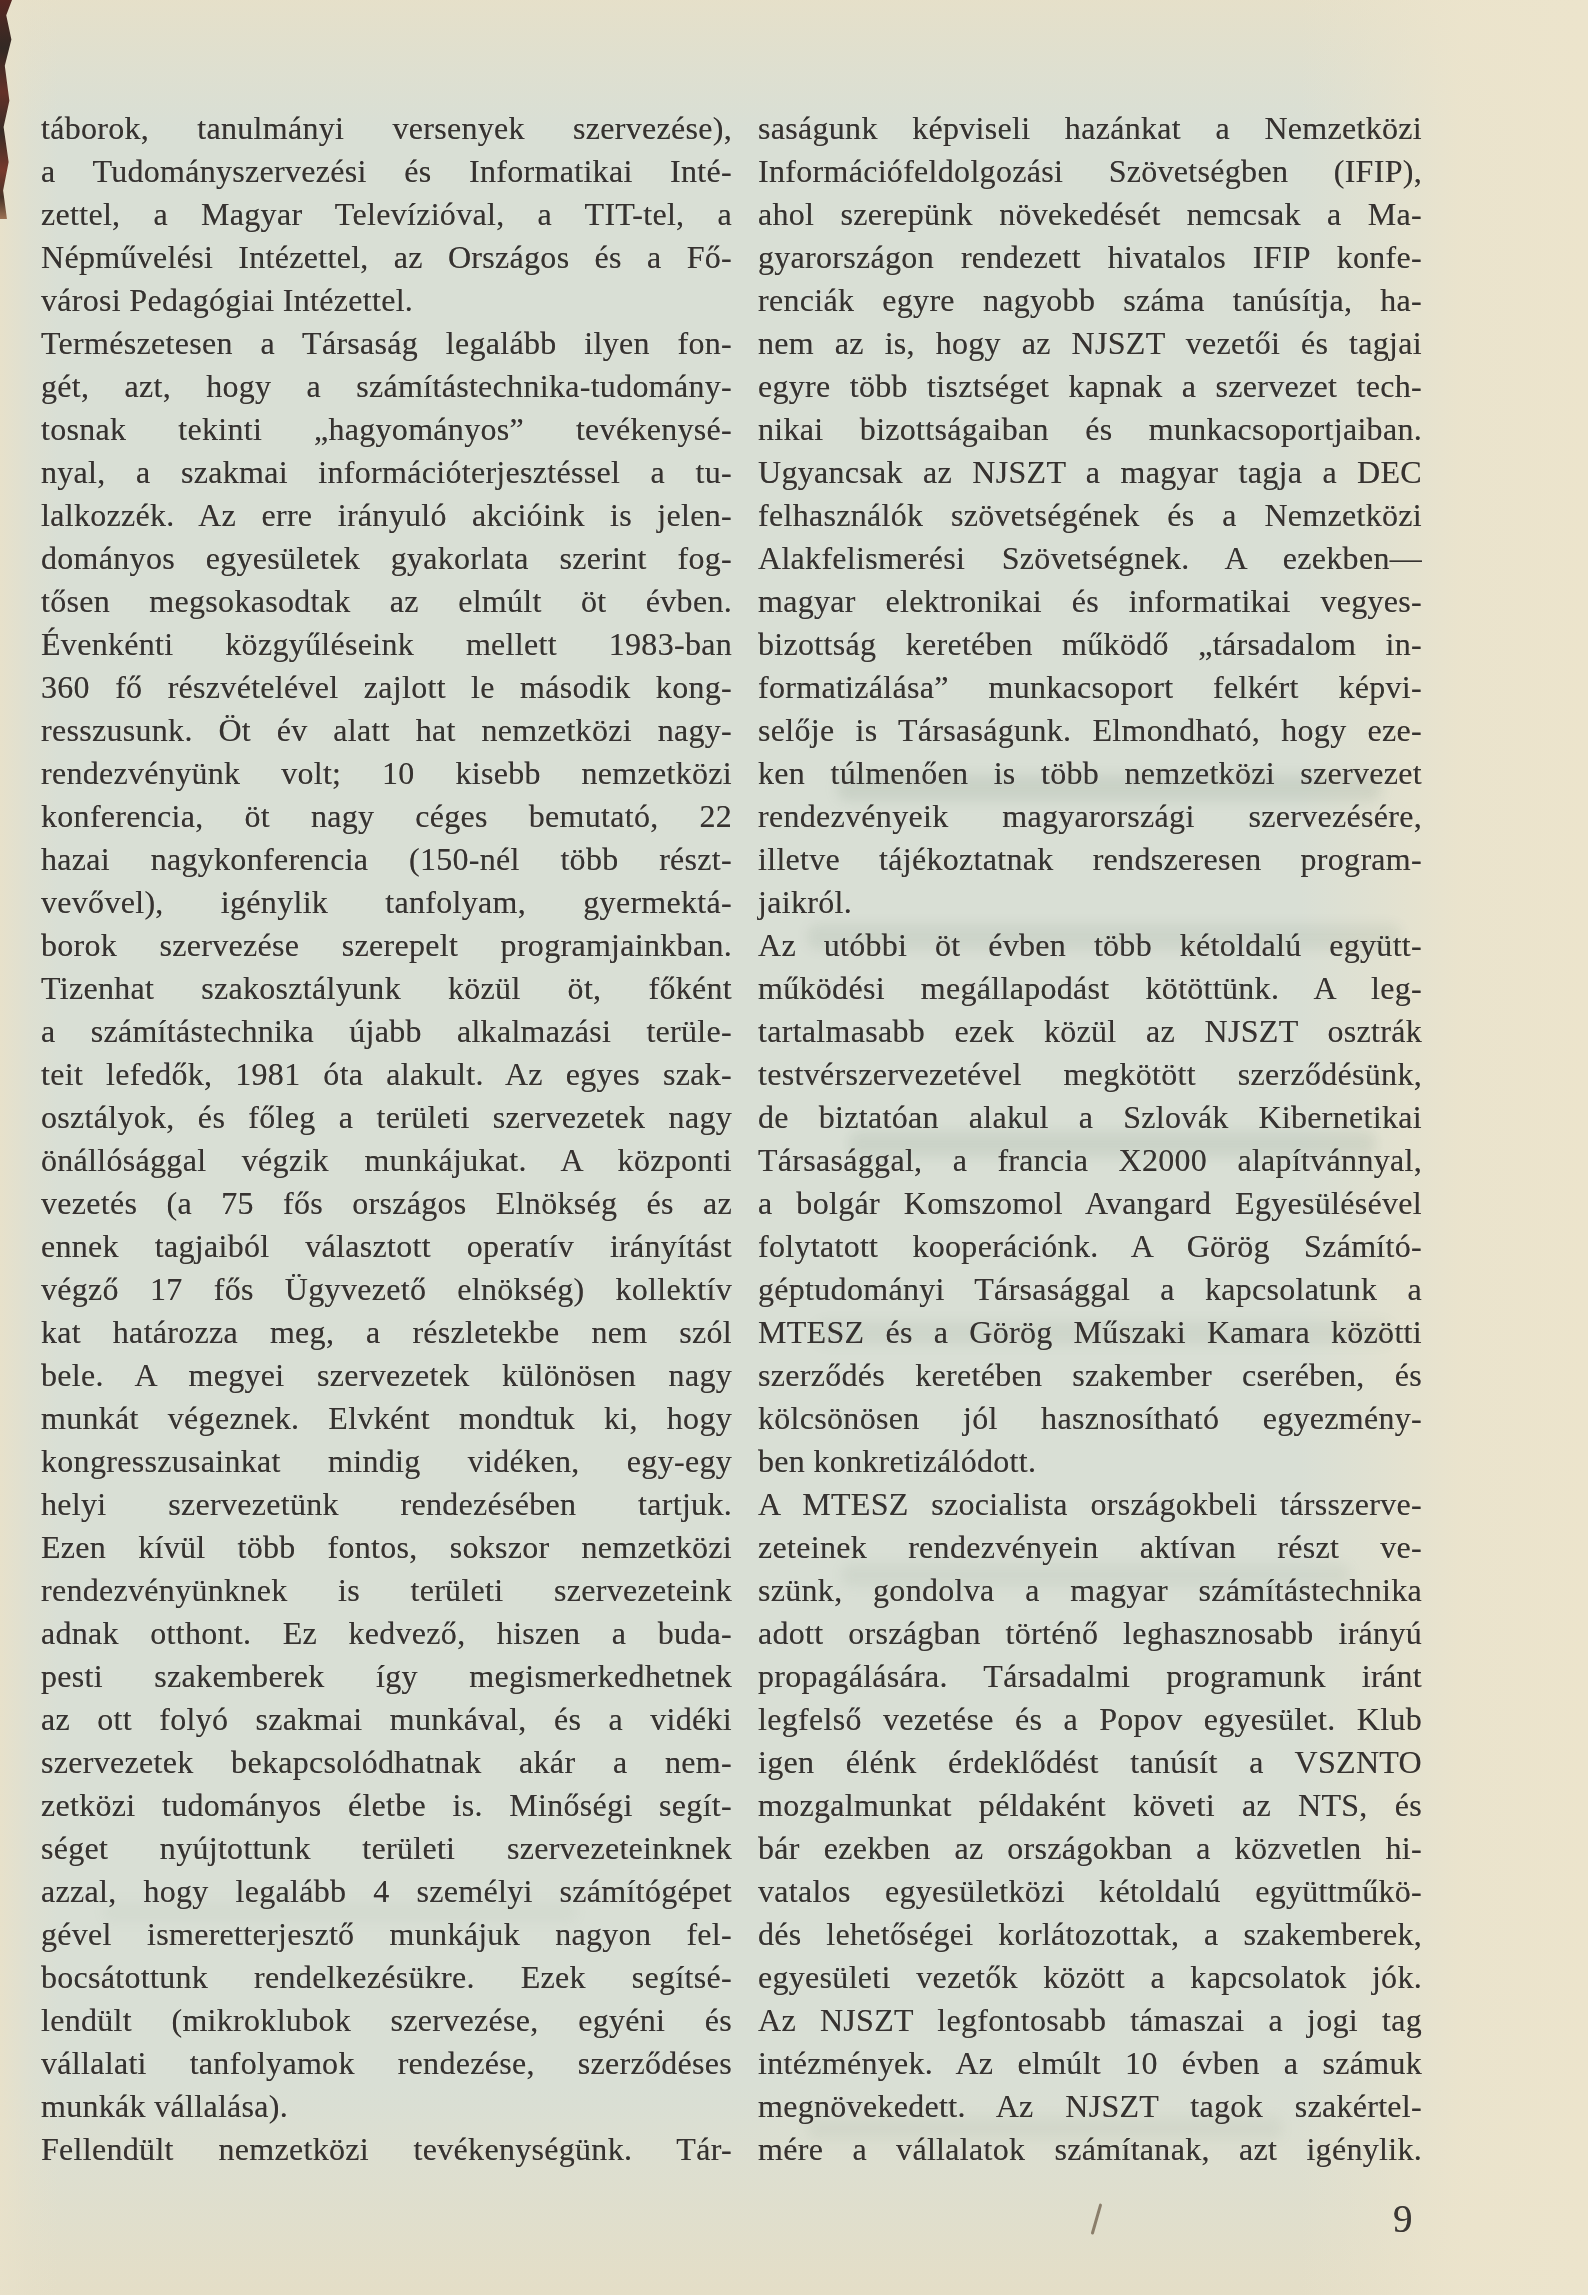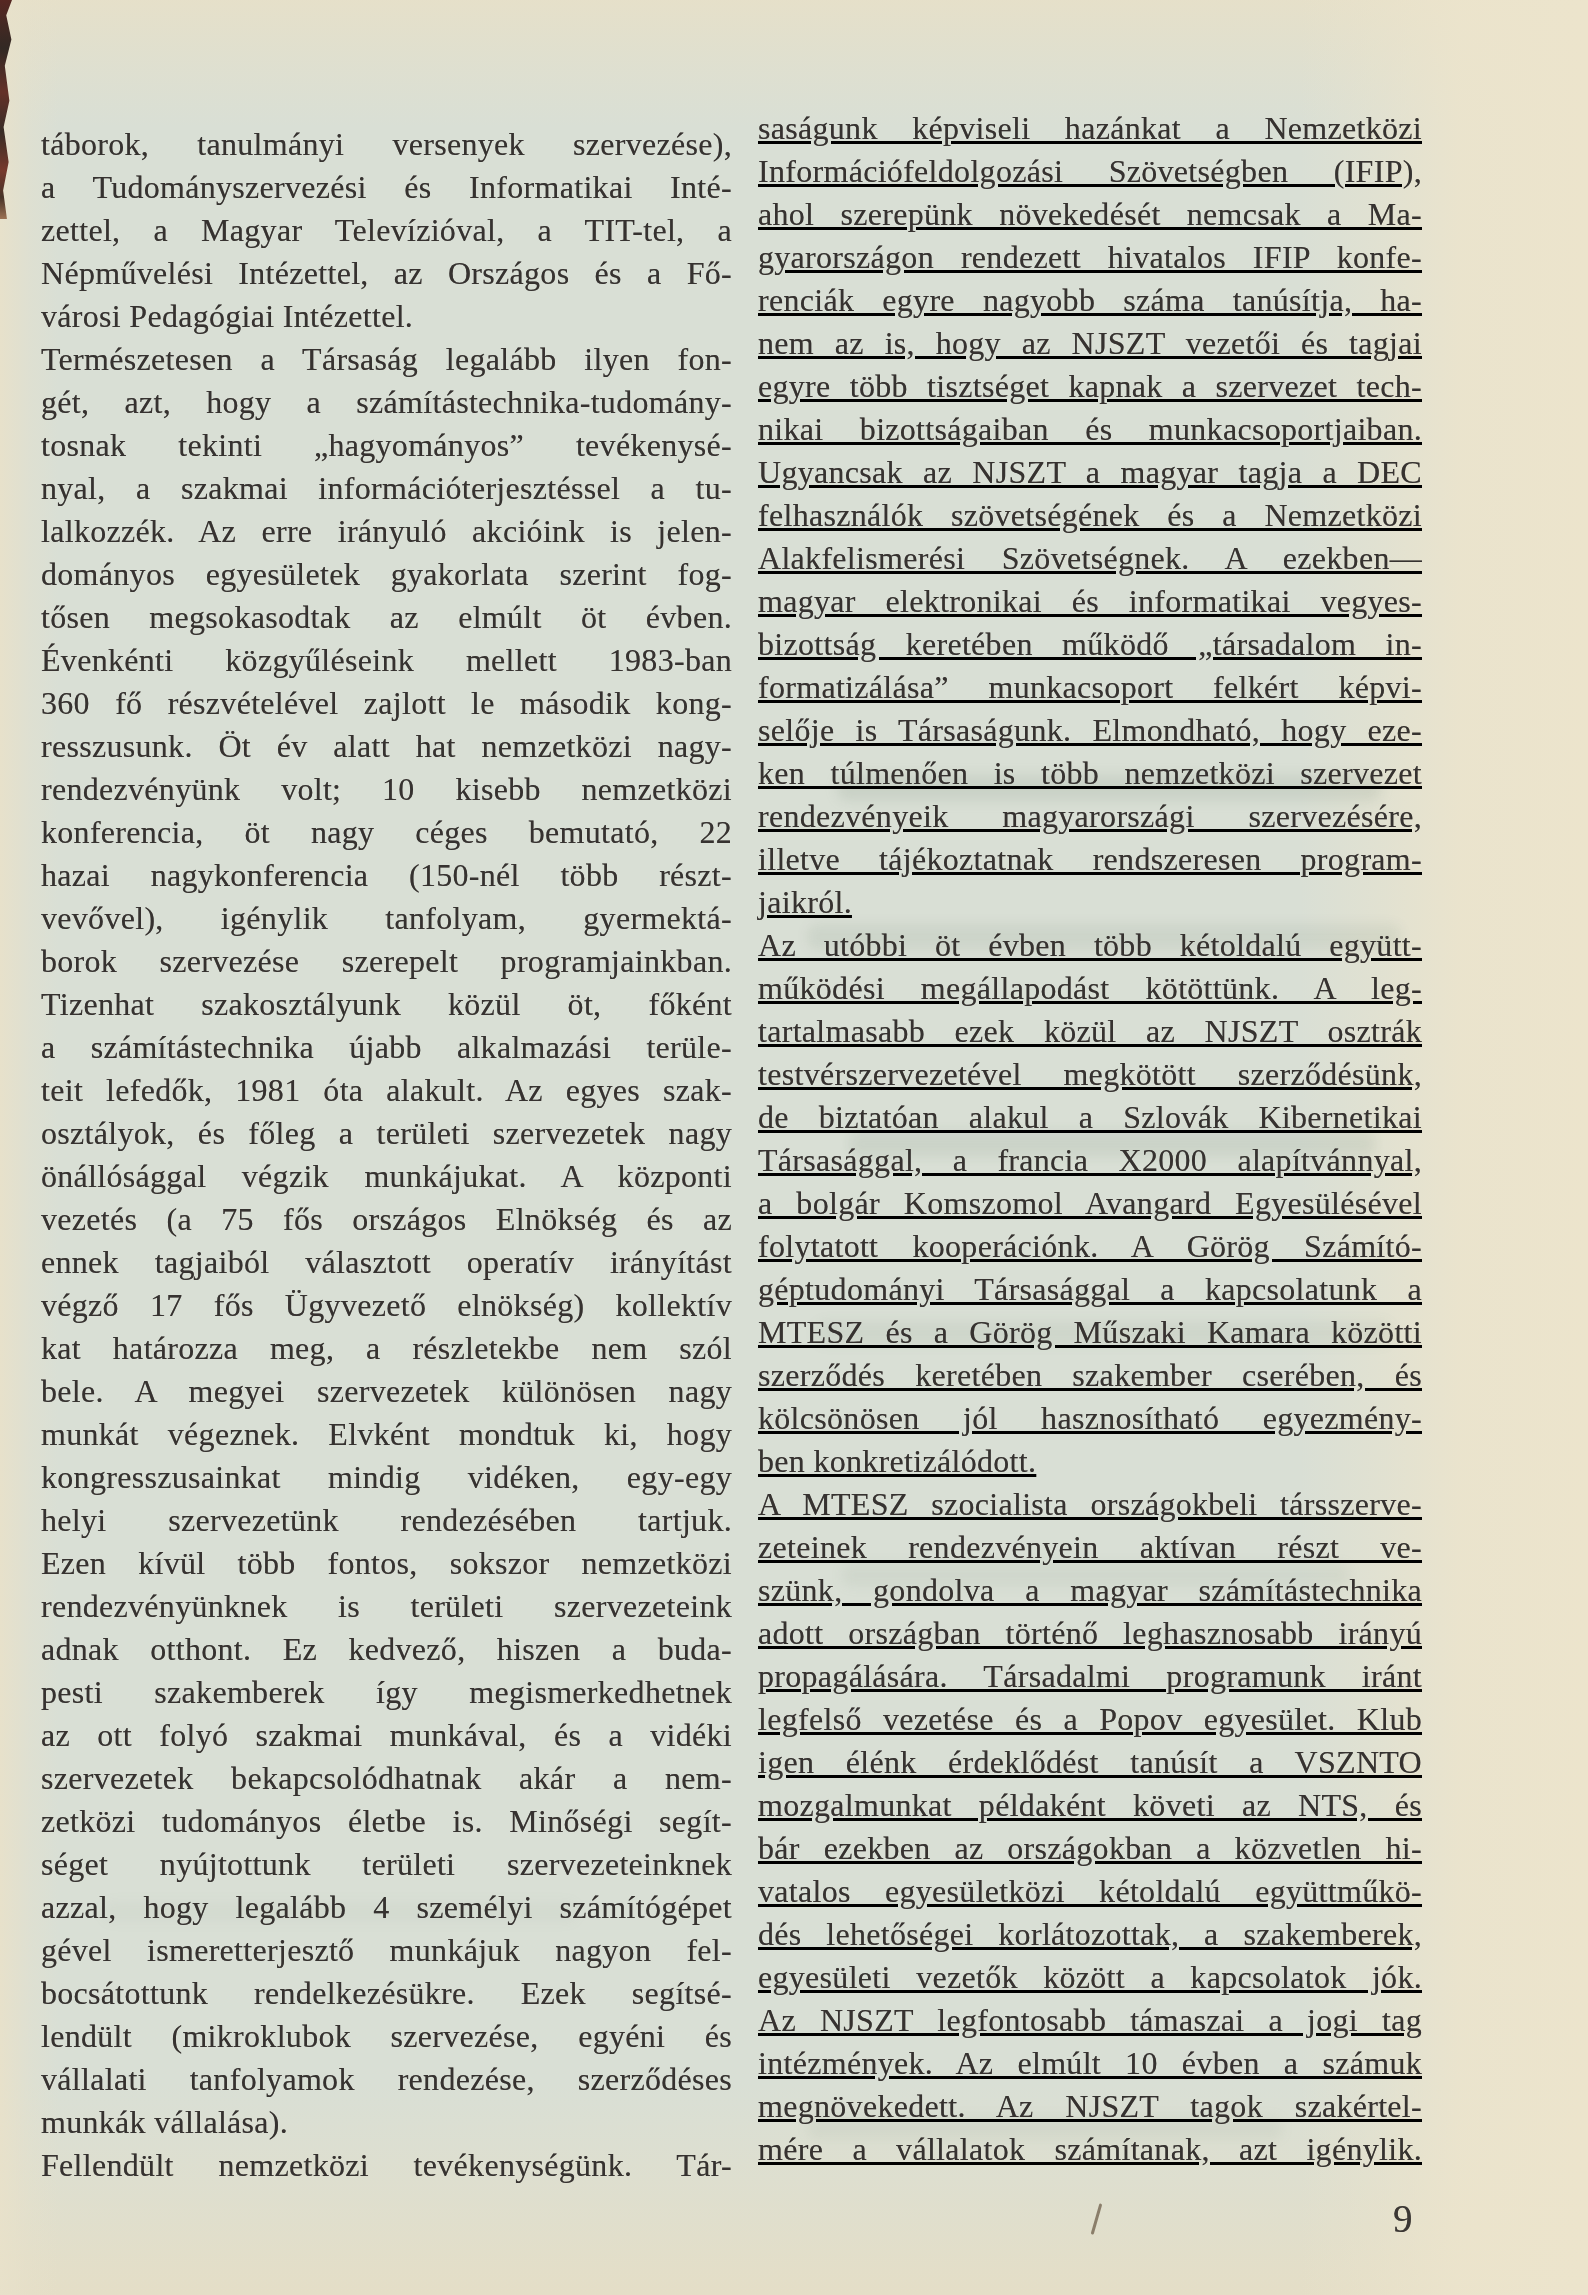--- a/index.html
+++ b/index.html
@@ -20,22 +20,22 @@
   }
   
   .edge-artifact{
     position:absolute;left:0;top:0;width:12px;height:219px;
     background:linear-gradient(180deg,#4a1714 0%,#231a16 22%,#5a221b 42%,#2a1d17 60%,#6e2b1f 78%,#3a241a 90%,#96684a 100%);
     clip-path:polygon(0 0,100% 0,52% 7%,95% 18%,40% 30%,78% 46%,30% 58%,72% 74%,26% 87%,58% 100%,0 100%);
     filter:blur(0.3px);
     opacity:.92;
   }
   .col{position:absolute;top:107px;}
-  .col-left{left:41px;width:691px;margin-top:16px;}
-  .col-right{left:758px;width:664px;text-decoration:underline;}
+  .col-left{left:41px;width:691px;}
+  .col-right{left:758px;width:664px;}
   .line{
     font-size:32px;line-height:43px;height:43px;
     color:#363230;
     letter-spacing:0.3px;
     text-align:justify;text-align-last:justify;
     white-space:normal;overflow:visible;
     text-shadow:0 0 0.6px rgba(54,48,46,.55);
   }
   .line.end{text-align-last:left;}
   

